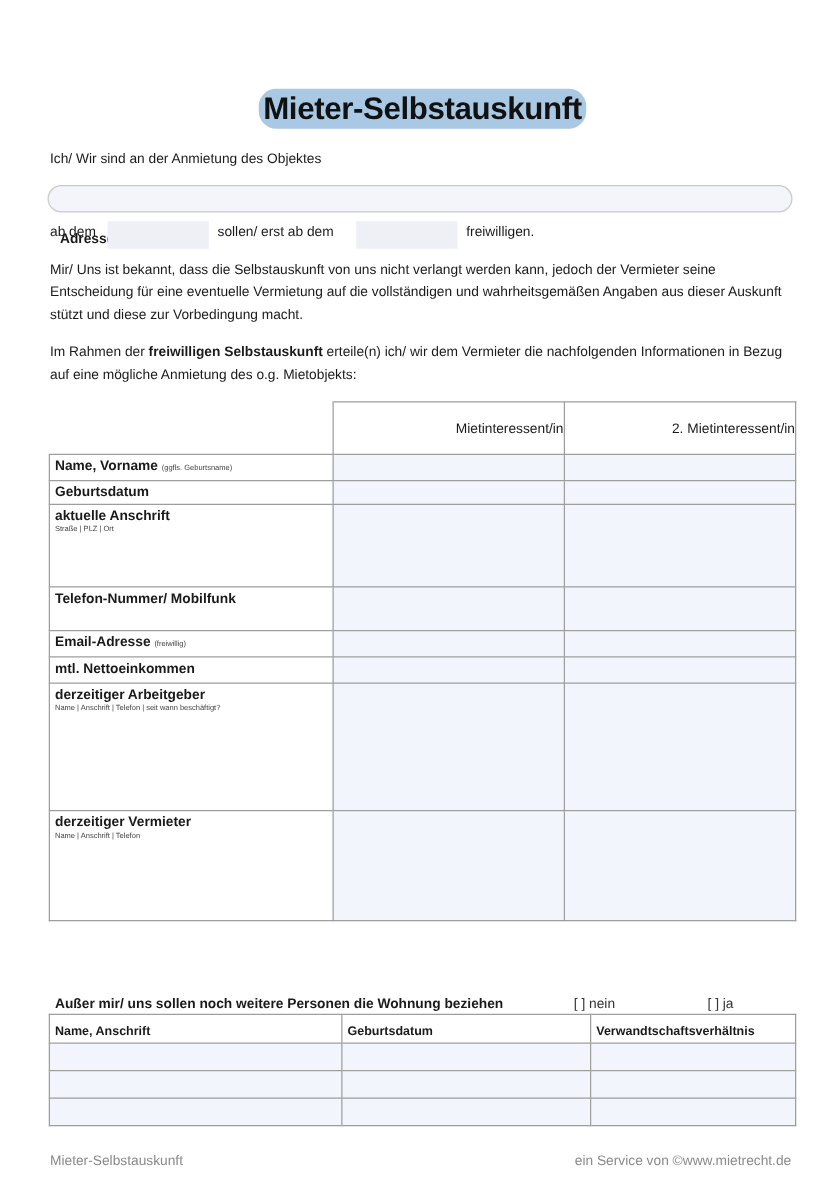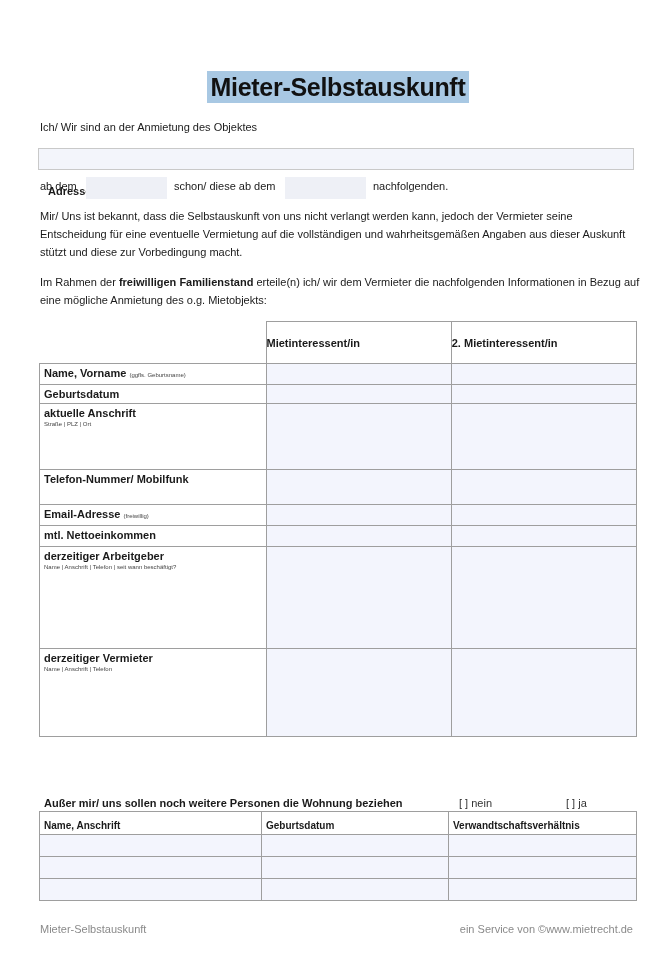--- a/index.html
+++ b/index.html
@@ -1,67 +1,67 @@
 <!DOCTYPE html>
 <html><head>
 <meta charset="utf-8">
 <style>
   html, body { margin: 0; padding: 0; background: #ffffff; }
   body { width: 671px; height: 960px; position: relative; font-family: "Liberation Sans", sans-serif; color: #1a1a1a; overflow: hidden; }
-  .abs { position: absolute; }
+  .abs { position: absolute; border-radius: 14px; }
   .title { left: 207px; top: 71px; width: 262px; height: 32px; background: #a8c8e3; font-weight: bold; font-size: 25px; line-height: 32px; text-align: center; color: #111; letter-spacing: -0.3px; }
   .intro { left: 40px; top: 121px; font-size: 11px; }
   .address { left: 38px; top: 148px; width: 596px; height: 22px; background: #f3f5fb; border: 1px solid #c9c9c9; box-sizing: border-box; }
   .address span { position: absolute; left: 9px; top: 4px; font-size: 11px; font-weight: bold; margin-top: 32px; }
   .dateline { left: 40px; top: 177px; width: 600px; height: 22px; font-size: 11px; }
   .dateline .t { position: absolute; top: 3px; }
   .dateline .fld { position: absolute; top: 0; height: 22px; background: #eef0f6; }
   .para { left: 40px; width: 600px; font-size: 11px; line-height: 18px; }
   .para b { font-weight: bold; }
   table { border-collapse: collapse; }
   .main { left: 39px; top: 321px; width: 598px; }
   .main td, .main th { border: 1px solid #9e9e9e; padding: 0; vertical-align: top; }
-  .main th { font-size: 11px; font-weight: bold; text-align: left; vertical-align: middle; height: 41px; background: #fff; }
+  .main th { font-size: 11px; font-weight: normal; text-align: right; vertical-align: middle; height: 41px; background: #fff; }
   .main th.empty { border: none; border-bottom: 1px solid #9e9e9e; border-right: 1px solid #9e9e9e; }
   .main td.lbl { width: 220px; padding: 3px 4px 0 4px; font-size: 11px; font-weight: bold; }
   .main td.fill { width: 186px; background: #f3f5fd; }
   .main td .hint { font-size: 6px; font-weight: normal; color: #444; }
   .main td .sub { display: block; font-size: 6px; font-weight: normal; color: #444; margin-top: 2px; }
   .persons-hdr { left: 44px; top: 797px; width: 600px; font-size: 11px; }
   .persons-hdr .q { font-weight: bold; margin-top: 28px; }
   .persons-hdr .opt { position: absolute; top: 0; font-weight: normal; color: #333; }
   .persons { left: 39px; top: 811px; width: 598px; }
   .persons td, .persons th { border: 1px solid #9e9e9e; padding: 0; }
-  .persons th { font-size: 10px; font-weight: bold; text-align: left; padding: 6px 4px 2px 4px; height: 14px; background: #fff; }
+  .persons th { font-size: 10px; font-weight: bold; text-align: left; padding: 6px 16px 2px 4px; height: 14px; background: #fff; }
   .persons td { height: 21px; background: #f3f5fd; }
   .footer-left { left: 40px; top: 923px; font-size: 11px; color: #8a8a8a; }
   .footer-right { right: 38px; top: 923px; font-size: 11px; color: #8a8a8a; }
 </style>
 </head>
 <body>
 
 <div class="abs title">Mieter-Selbstauskunft</div>
 
 <div class="abs intro">Ich/ Wir sind an der Anmietung des Objektes</div>
 
 <div class="abs address">
   <span>Adresse/ Lage:</span>
 </div>
 
 <div class="abs dateline">
   <span class="t" style="left:0">ab  dem</span>
   <div class="fld" style="left:46px;width:81px"></div>
-  <span class="t" style="left:134px">schon/ diese ab dem</span>
+  <span class="t" style="left:134px">sollen/ erst ab dem</span>
   <div class="fld" style="left:245px;width:81px"></div>
-  <span class="t" style="left:333px">nachfolgenden.</span>
+  <span class="t" style="left:333px">freiwilligen.</span>
 </div>
 
 <div class="abs para" style="top:207px">Mir/ Uns ist bekannt, dass die Selbstauskunft von uns nicht verlangt werden kann, jedoch der Vermieter seine Entscheidung für eine eventuelle Vermietung auf die vollständigen und wahrheitsgemäßen Angaben aus dieser Auskunft stützt und diese zur Vorbedingung macht.</div>
 
-<div class="abs para" style="top:273px"><span>Im Rahmen der </span><b>freiwilligen Familienstand</b><span> erteile(n) ich/ wir dem Vermieter die nachfolgenden Informationen in Bezug auf eine mögliche Anmietung des o.g. Mietobjekts:</span></div>
+<div class="abs para" style="top:273px"><span>Im Rahmen der </span><b>freiwilligen Selbstauskunft</b><span> erteile(n) ich/ wir dem Vermieter die nachfolgenden Informationen in Bezug auf eine mögliche Anmietung des o.g. Mietobjekts:</span></div>
 
 <table class="abs main">
   <thead>
     <tr>
       <th class="empty"></th>
       <th>Mietinteressent/in</th>
       <th>2. Mietinteressent/in</th>
     </tr>
   </thead>
   <tbody id="applicant-body">

